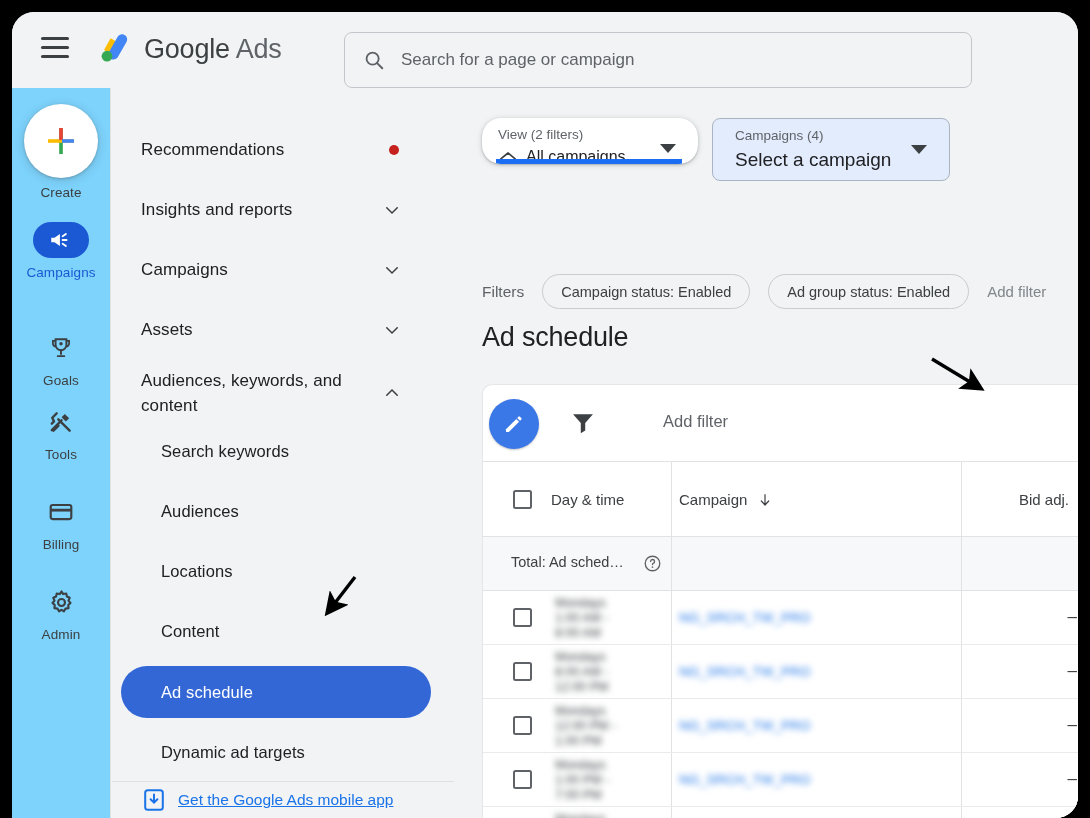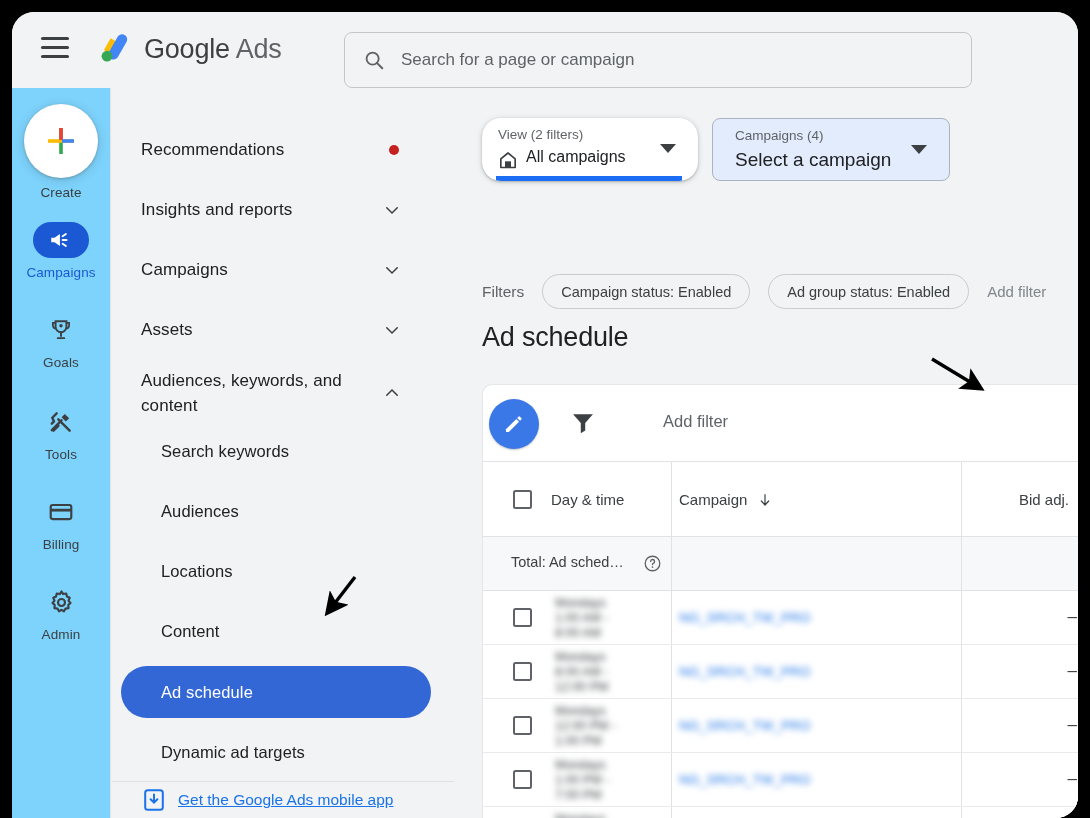--- a/index.html
+++ b/index.html
@@ -102,21 +102,21 @@
     font-size: 15.5px; color: #1a73e8; text-decoration: underline; margin-left: 14px;
     white-space: nowrap; cursor: pointer;
   }
 
   
   #content {
     position: absolute; left: 442px; top: 76px; width: 624px; height: 730px;
     background: #f1f3f4; overflow: hidden;
   }
   #view-select {
-    position: absolute; left: 28px; top: 30px; width: 216px; height: 63px;
+    position: absolute; left: 28px; top: 30px; width: 216px; height: 46px;
     background: #ffffff; border-radius: 19px;
     box-shadow: 0 1px 2px rgba(60,64,67,.3), 0 1px 5px 1px rgba(60,64,67,.15);
     cursor: pointer; overflow: hidden;
   }
   #view-select .lbl { position: absolute; left: 16px; top: 9px; font-size: 13.5px; color: #5f6368; }
   #view-select .val { position: absolute; left: 44px; top: 30px; font-size: 16px; color: #202124; }
   #view-select .underline { position: absolute; left: 14px; bottom: 0; width: 186px; height: 5px; background: #1b6ef3; }
   #camp-select {
     position: absolute; left: 258px; top: 30px; width: 238px; height: 63px;
     background: #e3ecfd; border: 1px solid #a9b3c2; border-radius: 8px; cursor: pointer;
@@ -241,21 +241,21 @@
     <div class="rail-item" style="top:134px">
       <div class="rail-pill active">
         <svg width="26" height="26" viewBox="0 0 24 24">
           <path d="M3 10v4h3l5 3.5V6.5L6 10H3z" fill="#fff"></path>
           <path d="M13.5 8.5l3-2M13.5 12h3.6M13.5 15.5l3 2" stroke="#fff" stroke-width="1.8" stroke-linecap="round" fill="none"></path>
         </svg>
       </div>
       <div class="rail-label active">Campaigns</div>
     </div>
 
-    <div class="rail-item" style="top:224px">
+    <div class="rail-item" style="top:242px">
       <div class="rail-pill">
         <svg width="26" height="26" viewBox="0 0 24 24">
           <path d="M7 4h10v5a5 5 0 0 1-10 0V4z" fill="none" stroke="#3c4043" stroke-width="1.8"></path>
           <path d="M7 5.5H4.5v2A3.5 3.5 0 0 0 7 10.8M17 5.5h2.5v2A3.5 3.5 0 0 1 17 10.8" fill="none" stroke="#3c4043" stroke-width="1.6"></path>
           <path d="M12 14v3.5M9 19.5h6" stroke="#3c4043" stroke-width="1.8" stroke-linecap="round"></path>
           <circle cx="12" cy="8" r="1.6" fill="#3c4043"></circle>
         </svg>
       </div>
       <div class="rail-label">Goals</div>
     </div>

